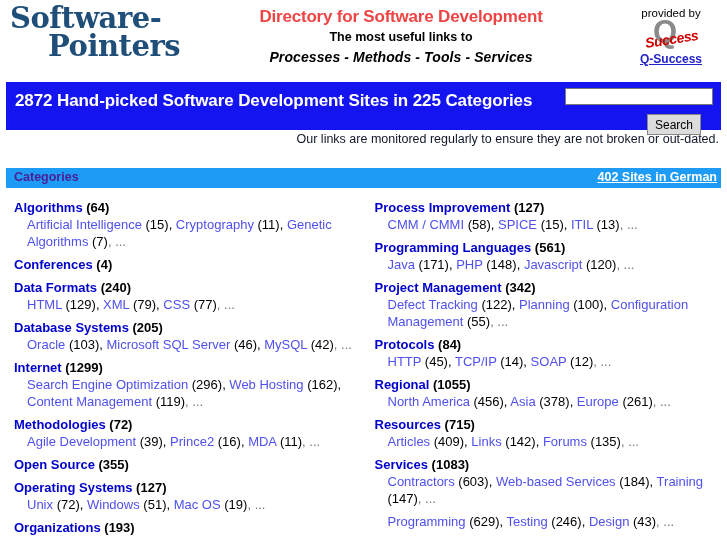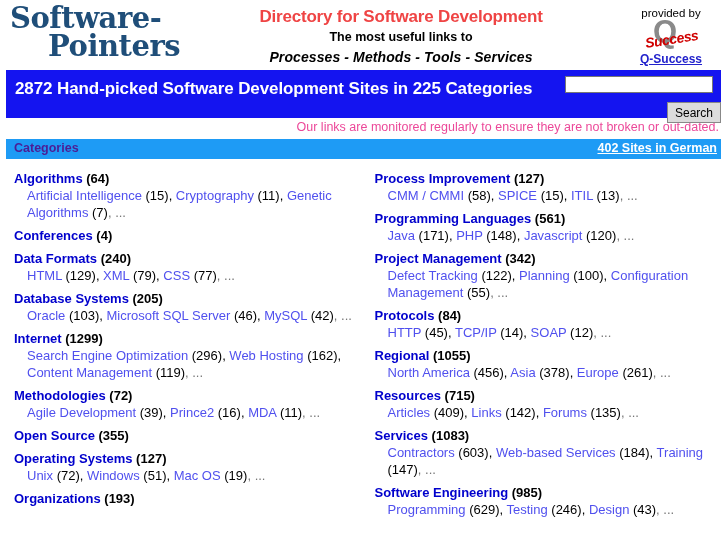--- a/index.html
+++ b/index.html
@@ -12,21 +12,21 @@
     height: 545px;
     overflow: hidden;
     font-family: "Liberation Sans", sans-serif;
     font-size: 13px;
     color: #000000;
   }
 
   
   .header {
     position: relative;
-    height: 70px;
+    height: 82px;
   }
   .logo {
     position: absolute;
     left: 6px;
     top: 4px;
     width: 180px;
     text-align: center;
     color: #1F4E79;
     font-family: "DejaVu Serif", serif;
     font-weight: bold;
@@ -152,37 +152,37 @@
     height: 17px;
     border: 1px solid #777;
     background: #ffffff;
     font-family: "Liberation Sans", sans-serif;
     font-size: 12px;
     padding: 0 2px;
     box-sizing: border-box;
   }
   .search-button {
     position: absolute;
-    right: 0;
+    right: 20px;
     top: 32px;
     height: 21px;
     padding: 0 7px;
     background: #DCDCDC;
     border: 1px solid #888;
     font-family: "Liberation Sans", sans-serif;
     font-size: 12px;
     color: #000;
     cursor: pointer;
   }
 
   .note {
     text-align: right;
-    padding: 1px 8px 3px 0;
+    padding: 1px 8px 20px 0;
     font-size: 12.5px;
-    color: #ec4899;
+    color: #0f172a;
     line-height: 16px;
   }
 
   
   .cat-bar {
     position: relative;
     margin: 1px 6px 0 6px;
     background: #1E9BF5;
     height: 20px;
   }
@@ -340,17 +340,16 @@
       </div>
       <div class="cat-group">
         <div class="cat-head"><a href="#">Resources</a><span class="cat-count"> (715)</span></div>
         <div class="cat-subs"><a href="#">Articles</a><span> (409)</span>, <a href="#">Links</a><span> (142)</span>, <a href="#">Forums</a><span> (135)</span><span class="ellipsis">, ...</span></div>
       </div>
       <div class="cat-group">
         <div class="cat-head"><a href="#">Services</a><span class="cat-count"> (1083)</span></div>
         <div class="cat-subs"><a href="#">Contractors</a><span> (603)</span>, <a href="#">Web-based Services</a><span> (184)</span>, <a href="#">Training</a><span> (147)</span><span class="ellipsis">, ...</span></div>
       </div>
       <div class="cat-group">
-        <div class="cat-head"><a href="#">Software Engineering</a><span class="cat-count"> (985)</span></div>
         <div class="cat-subs"><a href="#">Programming</a><span> (629)</span>, <a href="#">Testing</a><span> (246)</span>, <a href="#">Design</a><span> (43)</span><span class="ellipsis">, ...</span></div>
       </div>
     </div>
 </div>
 
 </body></html>

